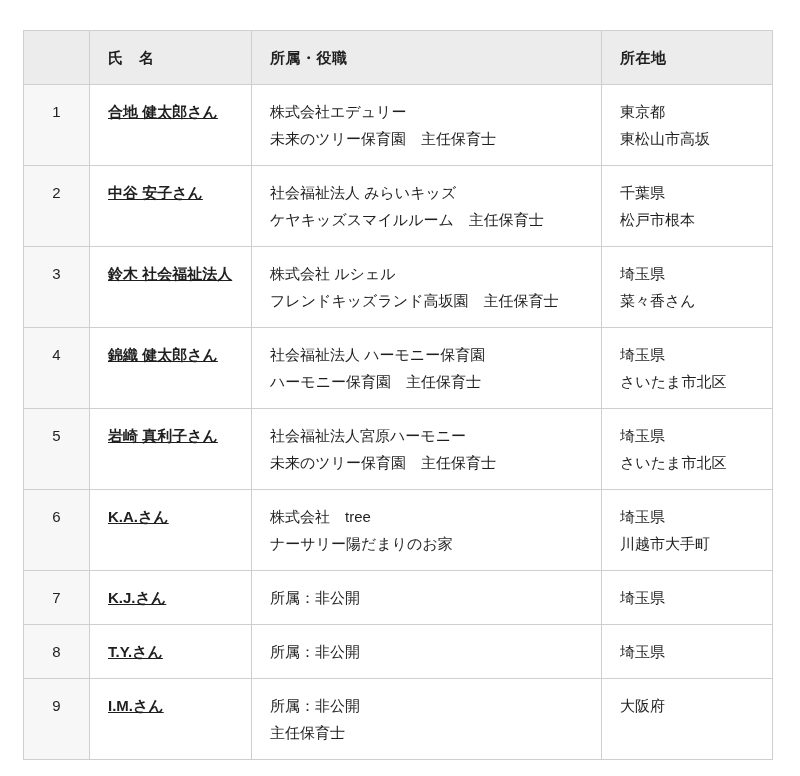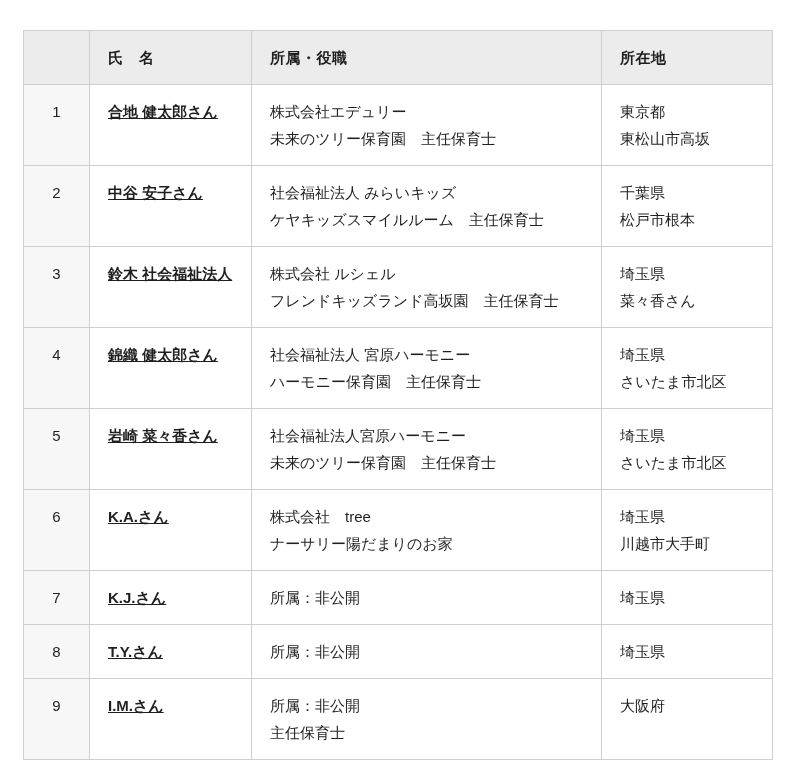--- a/index.html
+++ b/index.html
@@ -108,32 +108,32 @@
     <td class="c-loc">
             <span class="line">埼玉県</span>
             <span class="line">菜々香さん</span>
           </td>
   </tr>
 
   <tr>
     <td class="c-idx">4</td>
     <td class="c-name">錦織 健太郎さん</td>
     <td class="c-aff">
-            <span class="line">社会福祉法人 宮原ハーモニー</span>
+            <span class="line">社会福祉法人 ハーモニー保育園</span>
             <span class="line">ハーモニー保育園　主任保育士</span>
           </td>
     <td class="c-loc">
             <span class="line">埼玉県</span>
             <span class="line">さいたま市北区</span>
           </td>
   </tr>
 
   <tr>
     <td class="c-idx">5</td>
-    <td class="c-name">岩崎 菜々香さん</td>
+    <td class="c-name">岩崎 真利子さん</td>
     <td class="c-aff">
             <span class="line">社会福祉法人宮原ハーモニー</span>
             <span class="line">未来のツリー保育園　主任保育士</span>
           </td>
     <td class="c-loc">
             <span class="line">埼玉県</span>
             <span class="line">さいたま市北区</span>
           </td>
   </tr>
 

